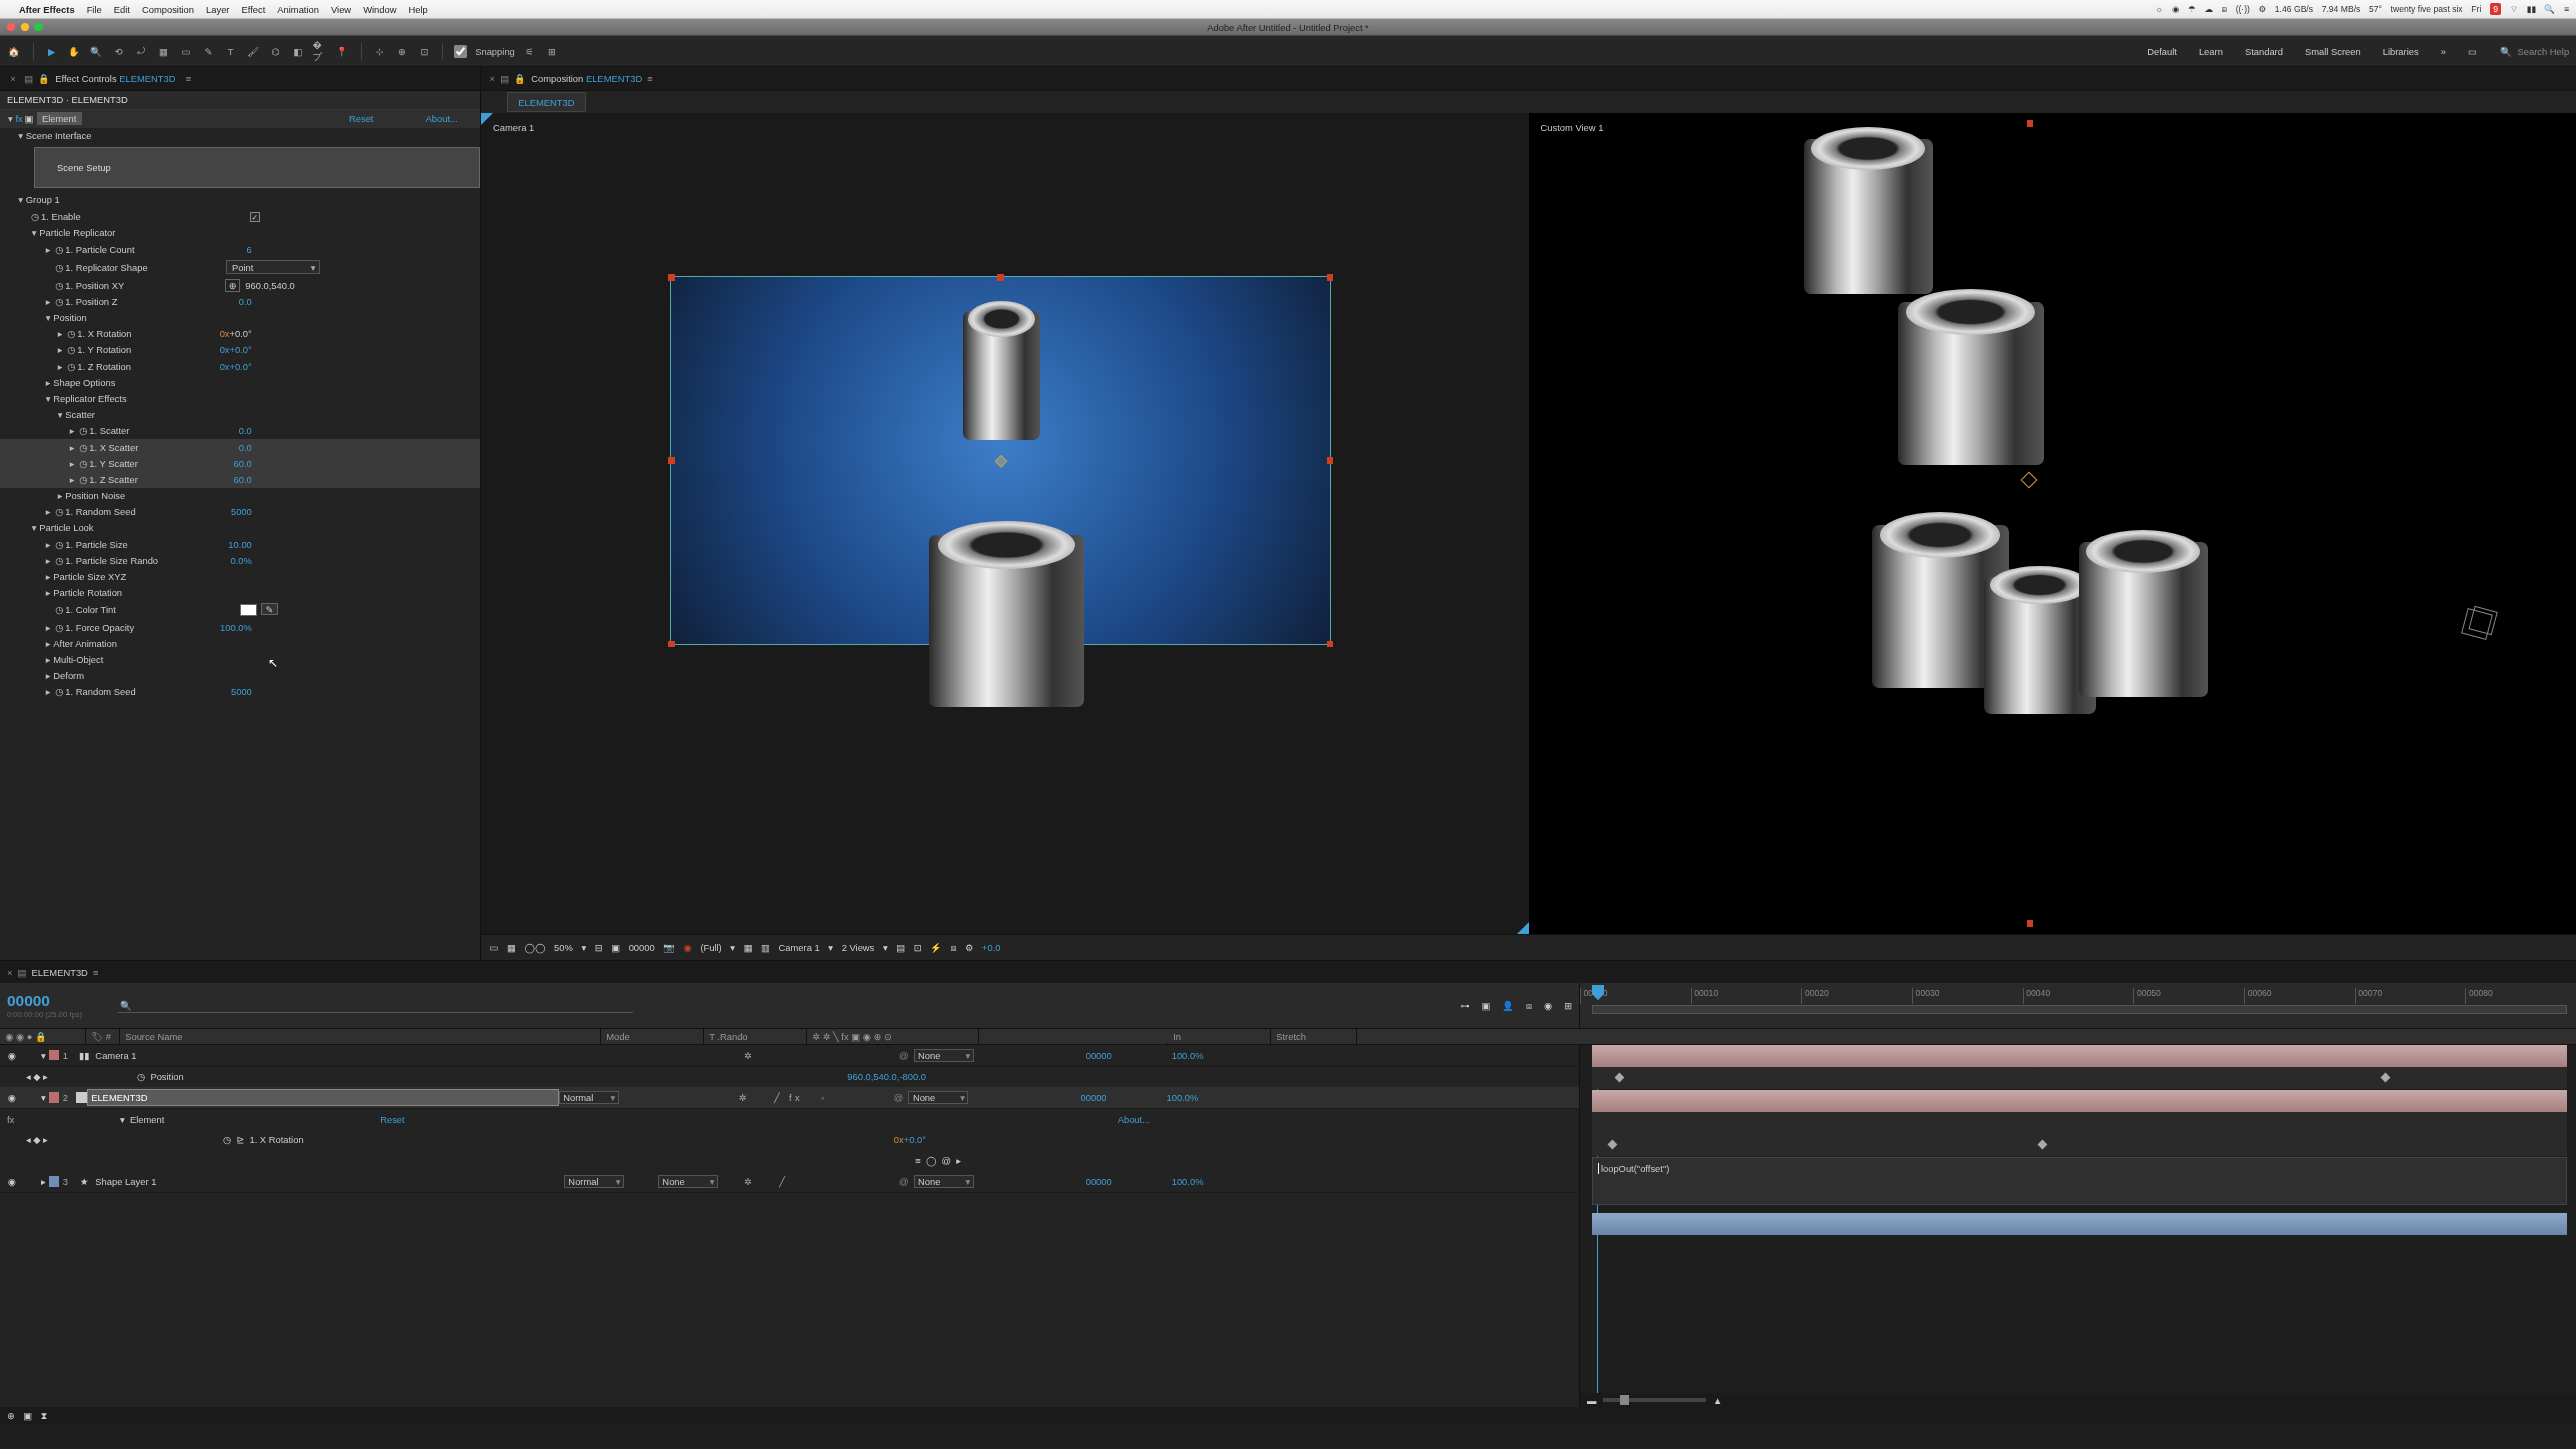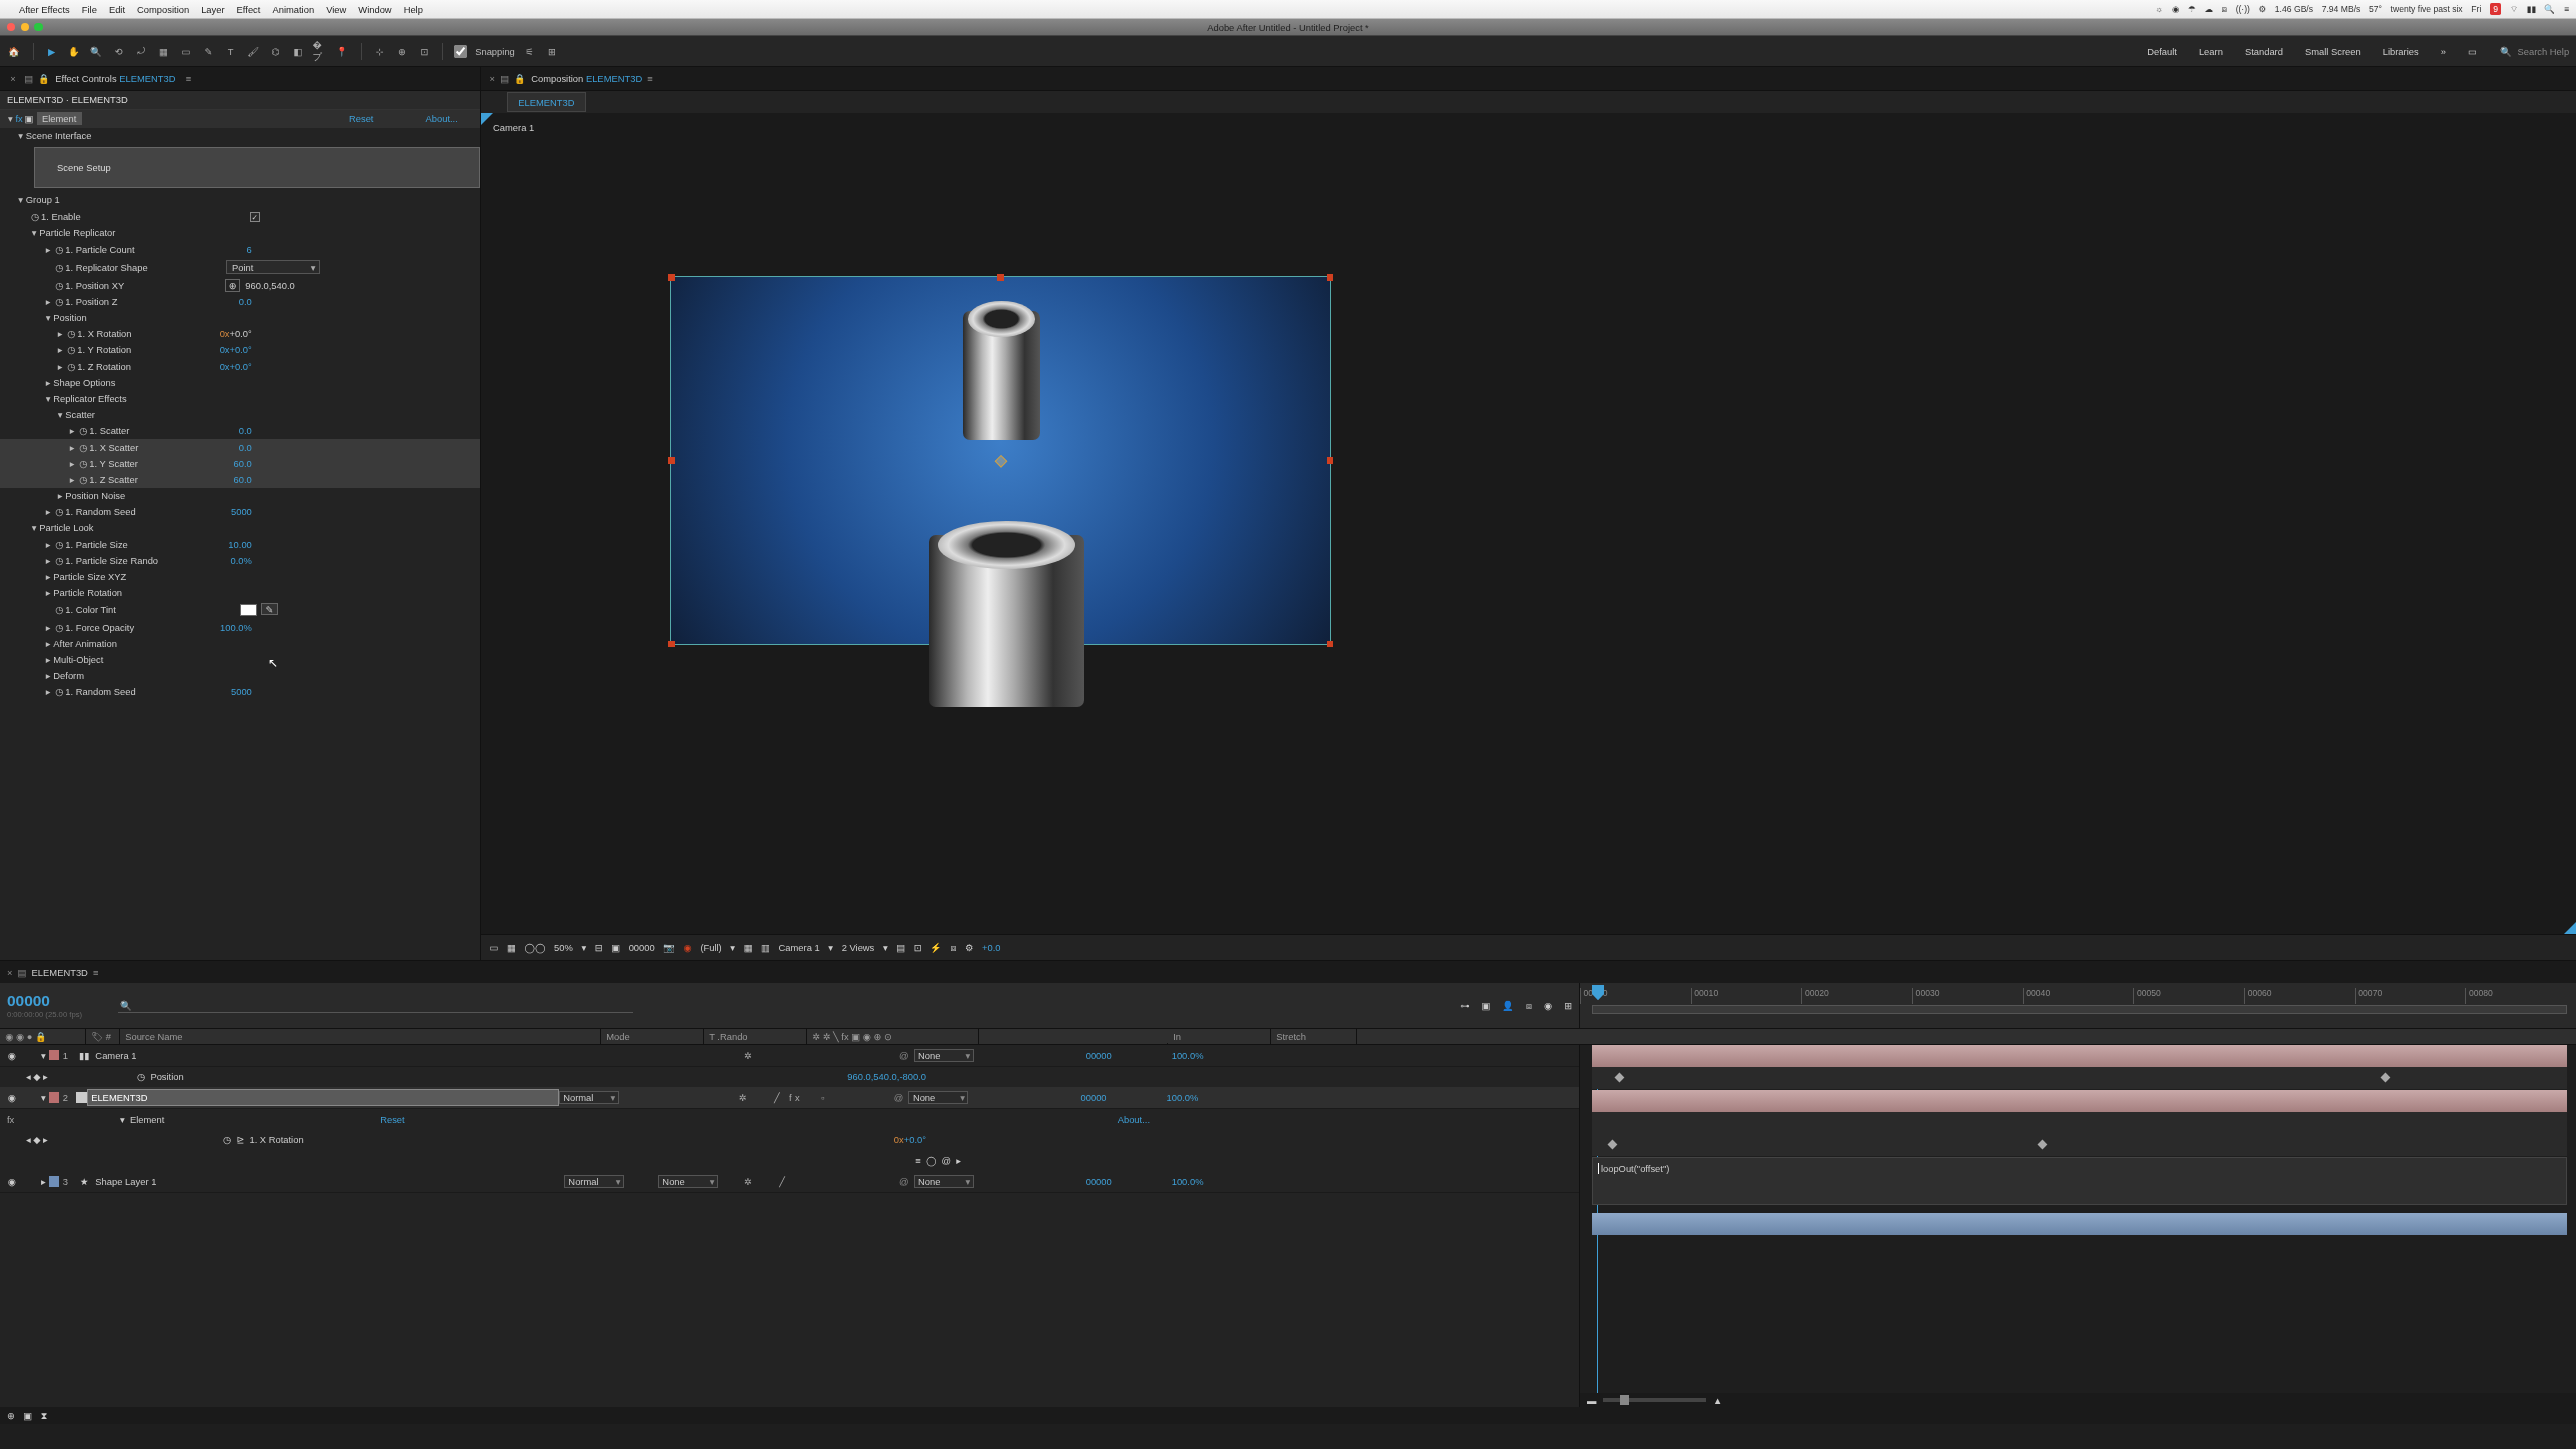--- a/index.html
+++ b/index.html
@@ -1,19 +1,19 @@
 <!DOCTYPE html>
 <html><head>
 <meta charset="utf-8">
 <style>
 * { margin:0; padding:0; box-sizing:border-box; font-family:"Helvetica Neue",Arial,sans-serif; font-size:9.4px; color:#ccc; user-select:none; }
 body { background:#1e1e1e; width:2576px; height:1449px; overflow:hidden; transform-origin:top left; }
 .mac-menubar { height:19px; background:linear-gradient(#f8f8f8,#e8e8e8); display:flex; align-items:center; padding:0 6.9px; gap:12px; color:#222; border-bottom:0.9px solid #bbb;}
 .mac-menubar .apple { font-size:12px; }
-.mac-menubar .app-name { font-weight:normal; }
+.mac-menubar .app-name { font-weight:bold; }
 .mac-menubar span { color:#222; }
 .mac-menubar .right { margin-left:auto; display:flex; gap:8.6px; align-items:center;}
 .mac-menubar .right span { font-size:8.6px; color:#333;}
 .title-bar { height:17px; background:linear-gradient(#888,#6a6a6a); color:#222; display:flex; align-items:center; justify-content:center; position:relative; border-bottom:0.9px solid #444;}
 .title-bar .dots { position:absolute; left:6.9px; display:flex; gap:5.2px;}
 .title-bar .dot { width:8.6px; height:8.6px; border-radius:50%; }
 .title-bar .dot.r{background:#ff5f57;} .title-bar .dot.y{background:#febc2e;} .title-bar .dot.g{background:#28c840;}
 .toolbar { height:31px; background:#262626; border-bottom:0.9px solid #111; display:flex; align-items:center; padding:0 6.9px; gap:6.9px;}
 .toolbar .tool-ico { width:15.5px; height:15.5px; display:flex; align-items:center; justify-content:center; color:#aaa;}
 .toolbar .sep { width:0.9px; height:17px; background:#444; margin:0 3.4px;}
@@ -431,20 +431,42 @@
           <div class="handle" style="left:50%;bottom:-3.4px;margin-left:-3.4px;"></div>
           <div class="diamond"></div>
           <div class="cylinder" style="left:292px;top:34px;width:77px;height:129px;">
               <div class="cap"></div>
             </div>
           <div class="cylinder" style="left:258px;top:258px;width:155px;height:172px;">
               <div class="cap"></div>
             </div>
         </div>
       </div>
+      <div class="vp right">
+        <span class="vp-label">Custom View 1</span>
+        <div class="handle" style="position:absolute;left:498px;top:6.9px;width:6.9px;height:6.9px;background:#d04020;"></div>
+        <div class="handle" style="position:absolute;left:498px;bottom:6.9px;width:6.9px;height:6.9px;background:#d04020;"></div>
+        <div style="position:absolute;left:494px;top:361px;width:12px;height:12px;transform:rotate(45deg);border:0.9px solid #d0a040;"></div>
+        <div class="cylinder" style="left:275px;top:26px;width:129px;height:155px;">
+            <div class="cap"></div>
+          </div>
+        <div class="cylinder" style="left:369px;top:189px;width:146px;height:163px;">
+            <div class="cap"></div>
+          </div>
+        <div class="cylinder" style="left:343px;top:412px;width:137px;height:163px;">
+            <div class="cap"></div>
+          </div>
+        <div class="cylinder" style="left:455px;top:464px;width:112px;height:137px;">
+            <div class="cap"></div>
+          </div>
+        <div class="cylinder" style="left:550px;top:429px;width:129px;height:155px;">
+            <div class="cap"></div>
+          </div>
+        <div class="wirecube"></div>
+      </div>
     </div>
     <div class="footer-bar">
       <span>▭</span>
       <span>▦</span>
       <span>◯◯</span>
       <span class="sel">50%</span>
         <span>▾</span>
       <span>⊟</span>
       <span>▣</span>
       <span class="sel">00000</span>

